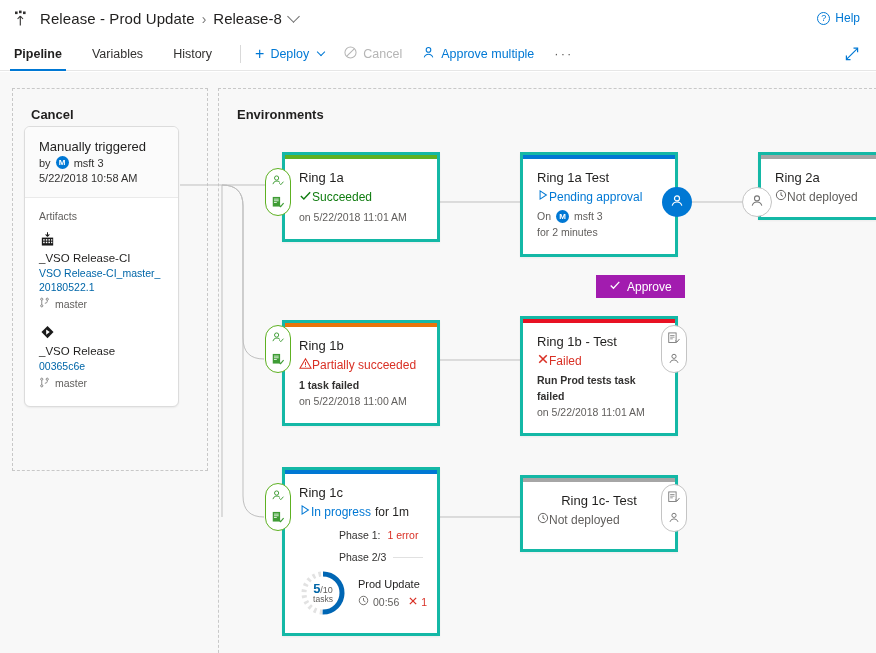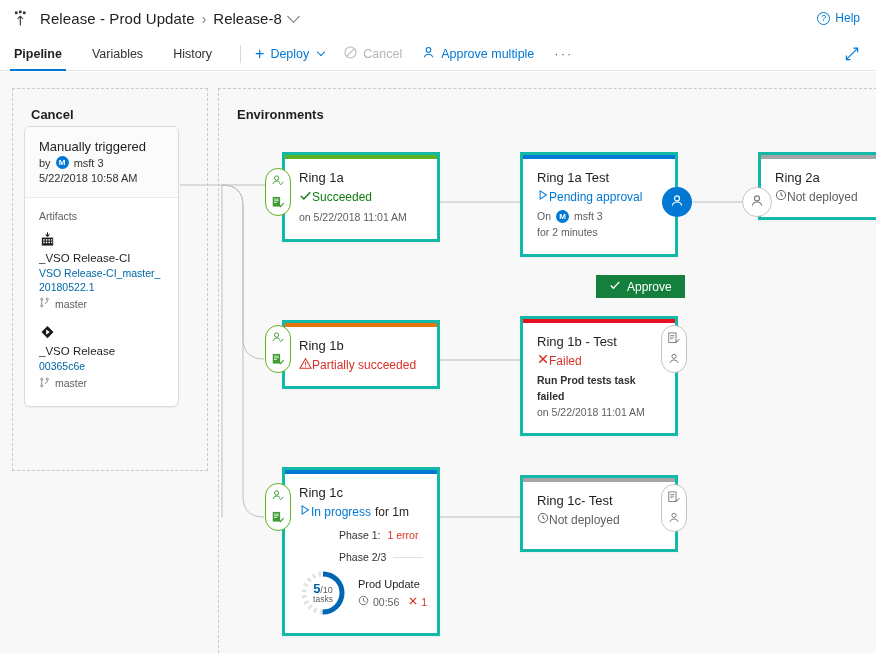--- a/index.html
+++ b/index.html
@@ -143,21 +143,21 @@
     position:absolute; width:30px;height:30px;border-radius:50%;
     background:#0078d4; display:flex;align-items:center;justify-content:center; z-index:5;
   }
   .approver-ring {
     position:absolute; width:30px;height:30px;border-radius:50%;
     background:#fff; border:1px solid #c4c4c4;
     display:flex;align-items:center;justify-content:center; z-index:5;
   }
 
   .approve-btn {
-    position:absolute; background:#15803d; color:#fff; border:none;
+    position:absolute; background:#a21caf; color:#fff; border:none;
     font-family:"Liberation Sans", sans-serif; font-size:12px;
     padding:0 13px; height:23px; display:flex; align-items:center; gap:6px; cursor:pointer;
   }
 
   
   .phase-row { font-size:10.5px; color:#323130; display:flex; align-items:center; gap:7px; margin-top:10px;padding-left:40px; }
   .phase-row .err { color:#d93025; }
   .phase-line { flex:1; height:1px; background:#e1e1e1; }
   .prog-wrap { display:flex; align-items:center; gap:11px; margin-top:6px; }
   .donut { width:48px;height:48px; position:relative; flex:none; }
@@ -474,20 +474,24 @@
       <div class="env-name">Ring 1b</div>
       <div class="env-status st-warn">
         <span>
           <svg width="13" height="13" viewBox="0 0 14 14">
             <path d="M7 1.8 L13 12.2 H1 Z" stroke="#d93025" stroke-width="1.1" fill="none"></path>
             <rect x="6.5" y="5.4" width="1" height="3.4" fill="#d93025"></rect>
             <rect x="6.5" y="9.6" width="1" height="1" fill="#d93025"></rect>
           </svg>
         </span>
         <span style="color:#d93025;">Partially succeeded</span>
+      </div>
+      <div class="env-sub">
+        <b>1 task failed</b><br>
+        <span>on 5/22/2018 11:00 AM</span>
       </div>
     </div>
   </div>
 
   <div class="env" style="left:520px; top:244px; width:158px;">
     <div class="bar" style="background:#e81123;"></div>
     <div class="inner">
       <div class="env-name">Ring 1b - Test</div>
       <div class="env-status st-red">
         <span>
@@ -599,21 +603,21 @@
               <span>1</span>
             </span>
           </div>
         </div>
       </div>
     </div>
   </div>
 
   <div class="env" style="left:520px; top:403px; width:158px;">
     <div class="bar" style="background:#a6a6a6;"></div>
-    <div class="inner" style="padding-bottom:22px;">
+    <div class="inner" style="padding-bottom:22px;text-align:center;">
       <div class="env-name">Ring 1c- Test</div>
       <div class="env-status st-gray">
         <span>
           <svg width="12" height="12" viewBox="0 0 14 14">
             <circle cx="7" cy="7" r="5.4" stroke="#605e5c" stroke-width="1.1" fill="none"></circle>
             <path d="M7 3.8 V7.2 L9.4 8.6" stroke="#605e5c" stroke-width="1.1" fill="none"></path>
           </svg>
         </span>
         <span>Not deployed</span>
       </div>

